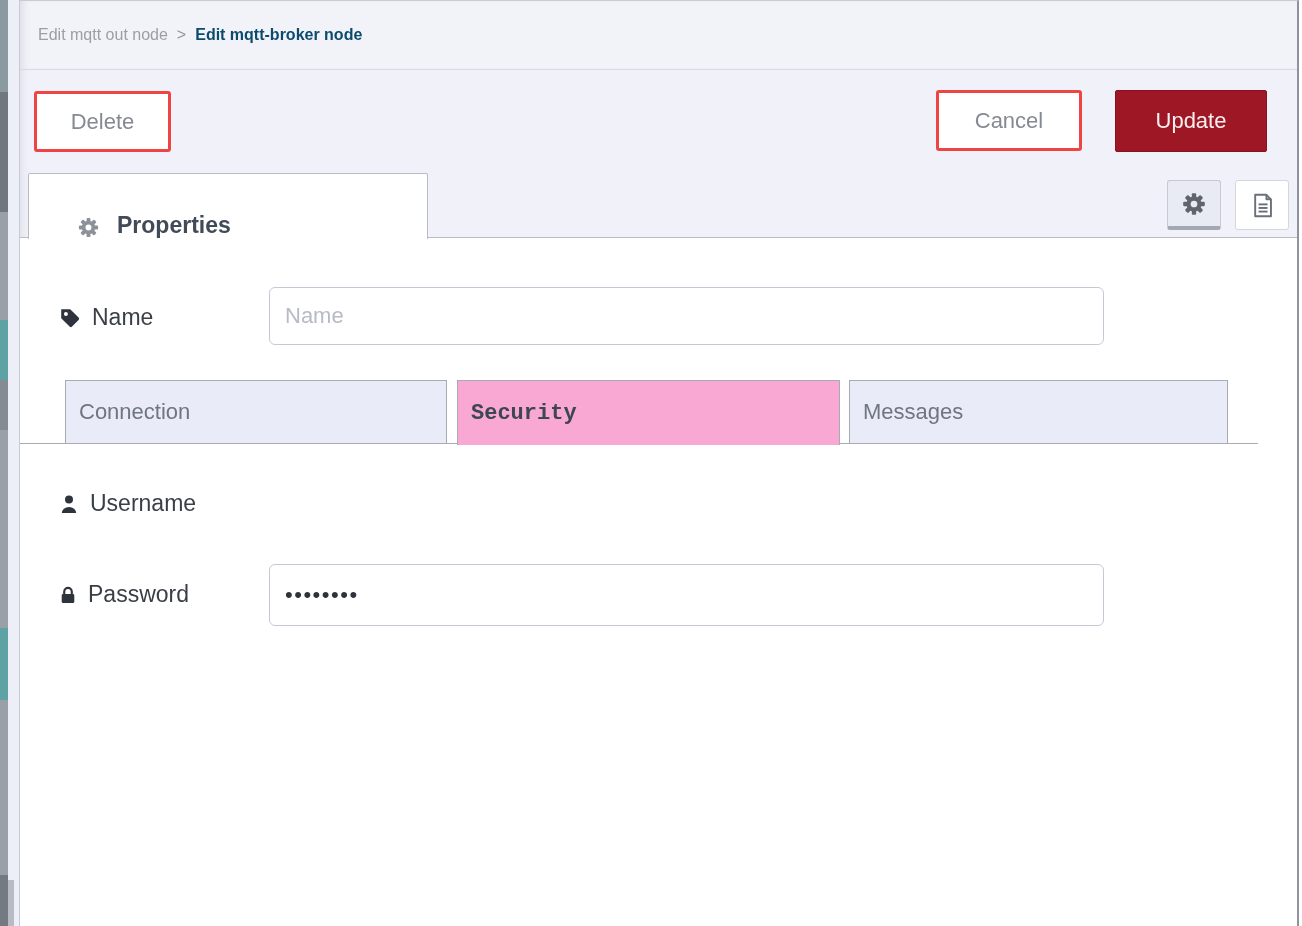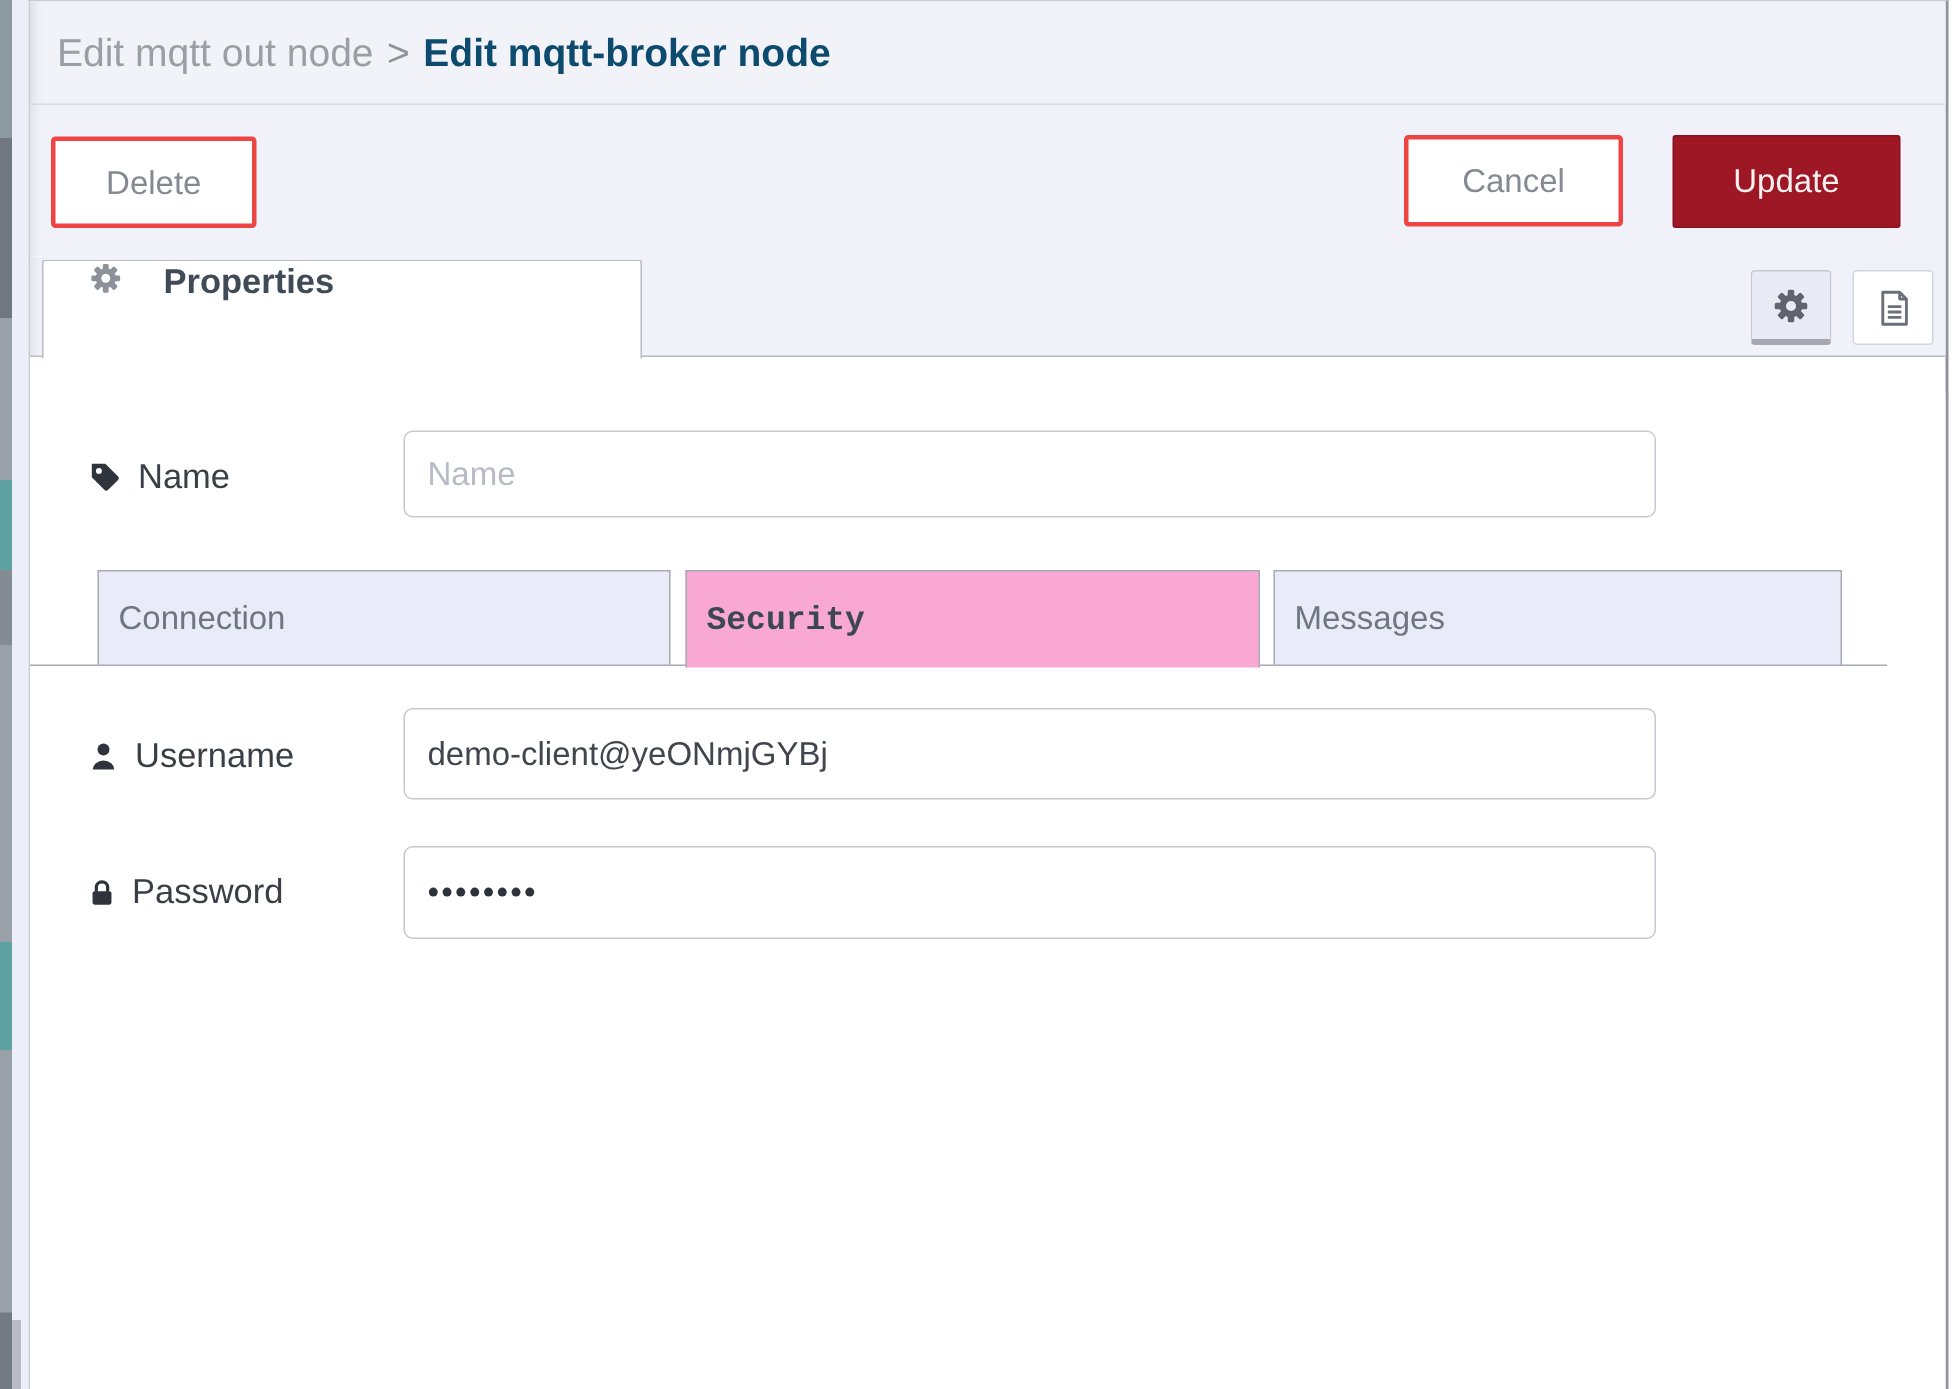--- a/index.html
+++ b/index.html
@@ -16,43 +16,43 @@
   .ws-strip .b6{position:absolute;left:0;top:875px;width:8px;height:51px;background:#737a81;}
   .palette-strip { position:absolute; left:8px; top:0; width:11px; height:926px; background:#edeff8; }
   .palette-strip .thumb { position:absolute; left:0; top:880px; width:6px; height:46px; background:#b9bbc4; }
 
   
   .tray { position:absolute; left:19px; top:0; width:1280px; height:926px;
           background:#fff; border-top:1px solid #c9cbd4; border-left:1px solid #c9cbd4;
           border-right:2px solid #8f939c; }
 
   .tray-header { height:69px; background:#f2f3f9; border-bottom:1px solid #d9dae2;
-                 display:flex; align-items:center; padding-left:18px; font-size:26px;
+                 display:flex; align-items:center; padding-left:18px; font-size:16px;
                  box-shadow:inset 8px 0 8px -6px rgba(0,0,0,.10); }
   .crumb-parent { color:#9a9ea5; cursor:pointer; }
   .crumb-sep { color:#8e939b; margin:0 9px; }
   .crumb-current { color:#0c4a6e; font-weight:bold; }
 
   .toolbar { position:relative; height:101px; background:#f0f1f9;
              box-shadow:inset 8px 0 8px -6px rgba(0,0,0,.08); }
   .btn { position:absolute; font-size:22px; border-radius:3px; cursor:pointer;
          font-family:inherit; }
   .btn-plain { background:#fff; border:3px solid #ef4444; color:#858a92; }
   .btn-delete { left:14px; top:21px; width:137px; height:61px; }
   .btn-cancel { right:215px; top:20px; width:146px; height:61px; }
   .btn-update { right:30px; top:20px; width:152px; height:62px; background:#9d1724;
                 border:1px solid #8a1120; color:#f7eff0; border-radius:2px; }
 
   .tabrow { position:relative; height:67px; background:#f0f1f9; z-index:3;
             border-bottom:1px solid #b9bbc5;
             box-shadow:inset 8px 0 8px -6px rgba(0,0,0,.08); }
   .prop-tab { position:absolute; left:8px; top:2px; width:400px; height:66px;
               background:#fff; border:1px solid #b9bbc5; border-bottom:none;
-              border-radius:2px 2px 0 0; display:flex; align-items:flex-start;
-              padding-left:30px; gap:27px; cursor:pointer; z-index:2; }
+              border-radius:2px 2px 0 0; display:flex; align-items:flex-end;
+              padding-left:48px; gap:17px; cursor:pointer; z-index:2; }
   .prop-tab .label { font-size:23px; font-weight:bold; color:#414b57; }
   .tray-iconbtn { position:absolute; top:9px; width:54px; height:50px; border-radius:3px;
                   display:flex; align-items:center; justify-content:center; cursor:pointer; }
   .tray-iconbtn.pressed { right:76px; background:#e8eaf4; border:1px solid #c6c8d2;
                           border-bottom:4px solid #a5a7b2; }
   .tray-iconbtn.plain { right:8px; background:#fff; border:1px solid #d4d6de; }
 
   .content { position:relative; height:688px; background:#fff;margin-top:24px; }
 
   .field-label { position:absolute; display:flex; align-items:center; gap:11px;
@@ -185,21 +185,20 @@
       <span>
         <svg viewBox="0 0 20 20" width="20" height="20">
           <g fill="#2f343c">
             <circle cx="10" cy="5.6" r="4"></circle>
             <path d="M2.8 19 a7.2 6 0 0 1 14.4 0 Z"></path>
           </g>
         </svg>
       </span>
       <span>Username</span>
     </div>
-    <input class="txt-input in-user" type="text" value="demo-client@yeONmjGYBj" style="">
 
     <div class="field-label lbl-pass">
       <span>
         <svg viewBox="0 0 20 20" width="18" height="20">
           <path fill="none" stroke="#2f343c" stroke-width="2.4" d="M5.8 9.5 V6.3 a4.2 4.2 0 0 1 8.4 0 V9.5"></path>
           <rect x="3" y="9" width="14" height="10" rx="1.6" fill="#2f343c"></rect>
         </svg>
       </span>
       <span>Password</span>
     </div>

